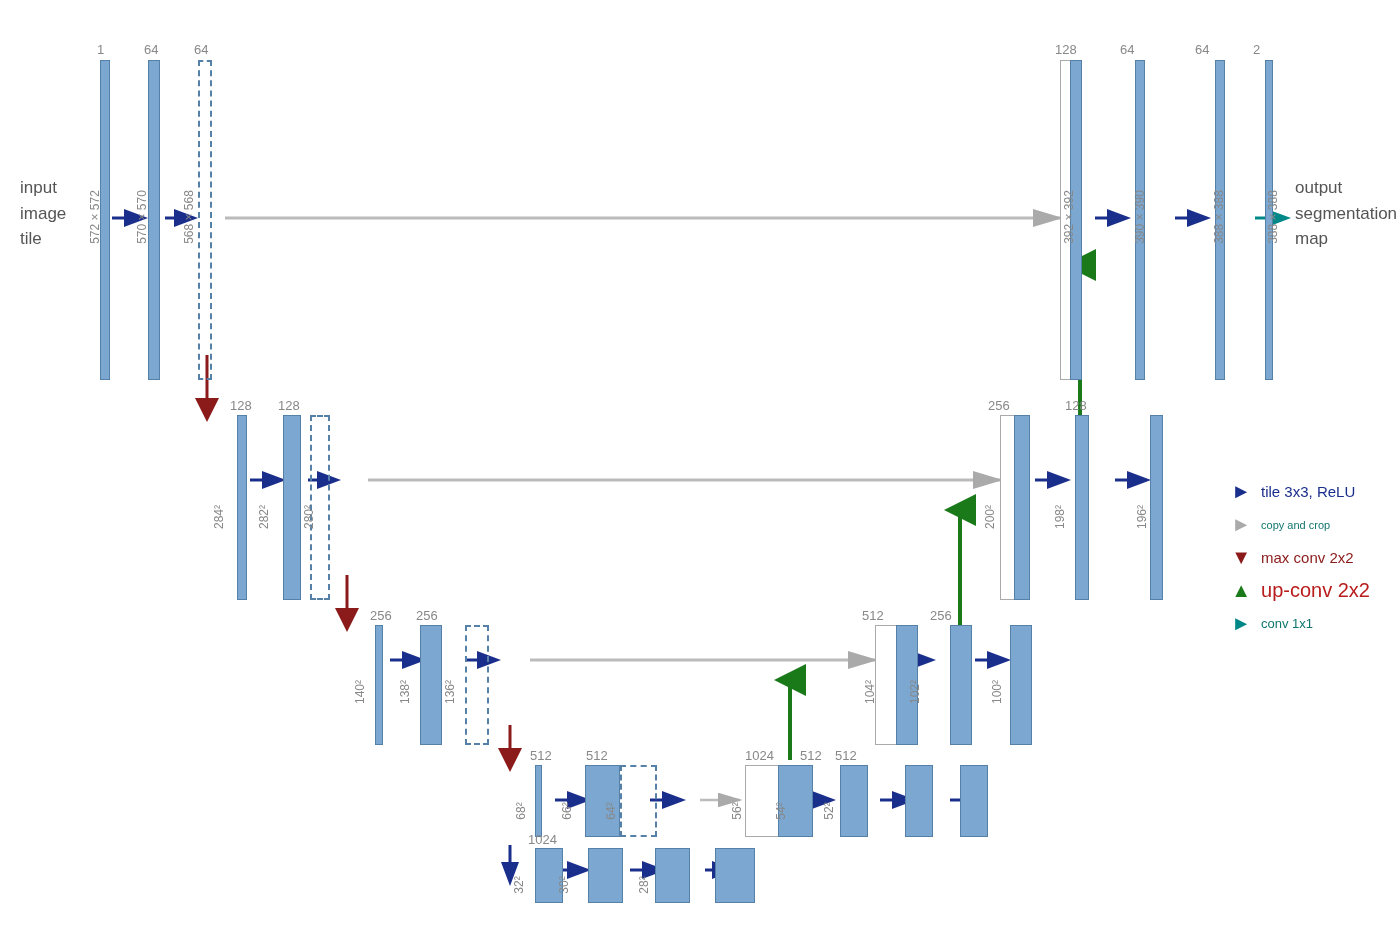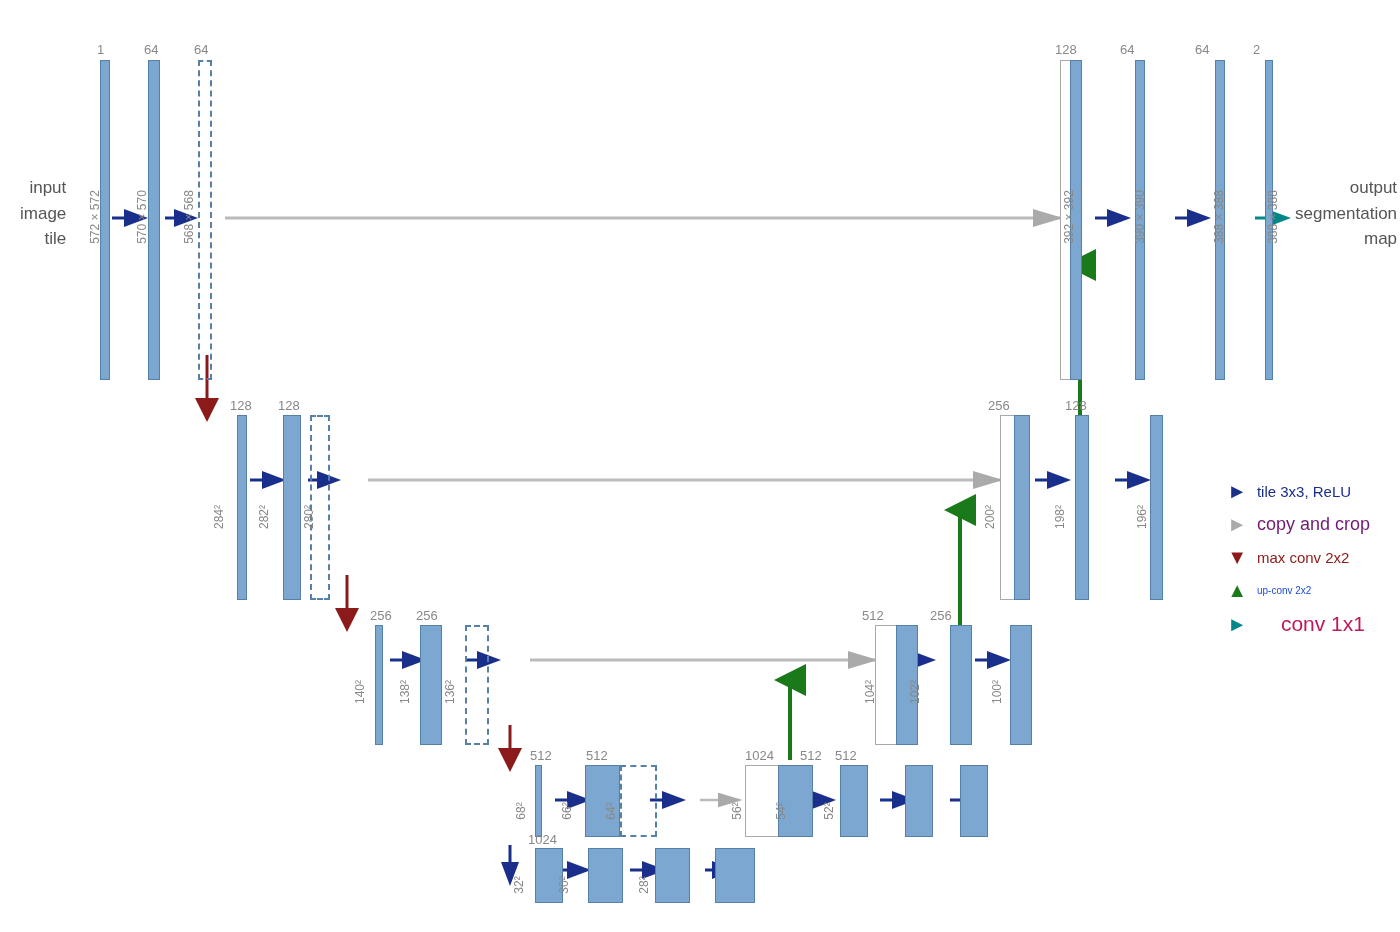--- a/index.html
+++ b/index.html
@@ -63,21 +63,20 @@
       font-weight: bold;
     }
 
     
     .big-label {
       position: absolute;
       font-size: 18px;
       color: #2c3e7a;
       font-weight: bold;
       line-height: 1.3;
-      text-align: right;
     }
 
     
     .rotated {
       transform-origin: center center;
       transform: rotate(-90deg);
       position: absolute;
       font-size: 12px;
       color: #888;
       white-space: nowrap;
@@ -280,32 +279,32 @@
 
   <div class="legend">
 
     <div class="legend-item">
       <span class="legend-arrow" style="color:#1a2e8c;">►</span>
       <span style="color:#1a2e8c; font-size:15px;">tile 3x3, ReLU</span>
     </div>
 
     <div class="legend-item">
       <span class="legend-arrow" style="color:#aaa;">►</span>
-      <span style="color:#701a75; font-size:18px;">copy and crop</span>
+      <span style="color:#0f766e; font-size:11px;">copy and crop</span>
     </div>
 
     <div class="legend-item">
       <span class="legend-arrow" style="color:#8b1a1a;">▼</span>
       <span style="color:#8b1a1a; font-size:15px;">max conv 2x2</span>
     </div>
 
     <div class="legend-item">
       <span class="legend-arrow" style="color:#1a7a1a;">▲</span>
-      <span style="color:#1d4ed8; font-size:10px;">up-conv 2x2</span>
+      <span style="color:#b91c1c; font-size:20px;">up-conv 2x2</span>
     </div>
 
     <div class="legend-item">
       <span class="legend-arrow" style="color:#008888;">►</span>
-      <span style="color:#be185d; font-size:21px;margin-left:24px;">conv 1x1</span>
+      <span style="color:#0f766e; font-size:13px;">conv 1x1</span>
     </div>
   </div>
 
 </div>
 
 </body></html>

